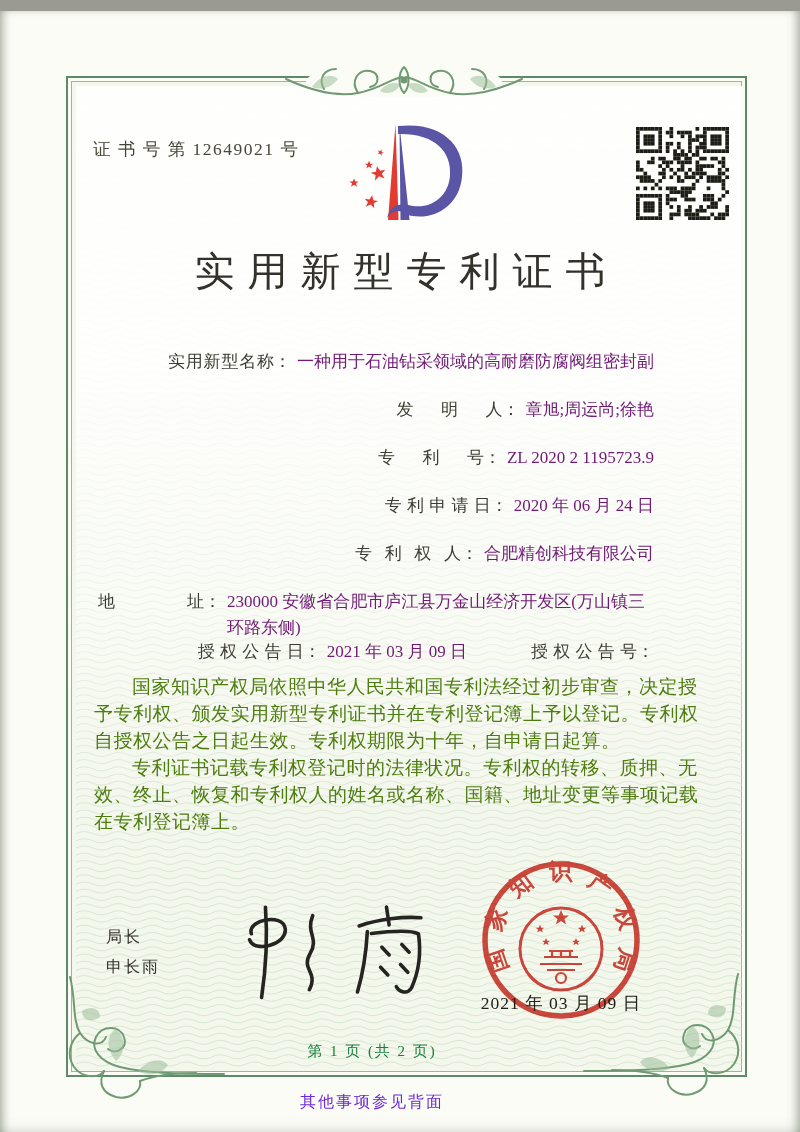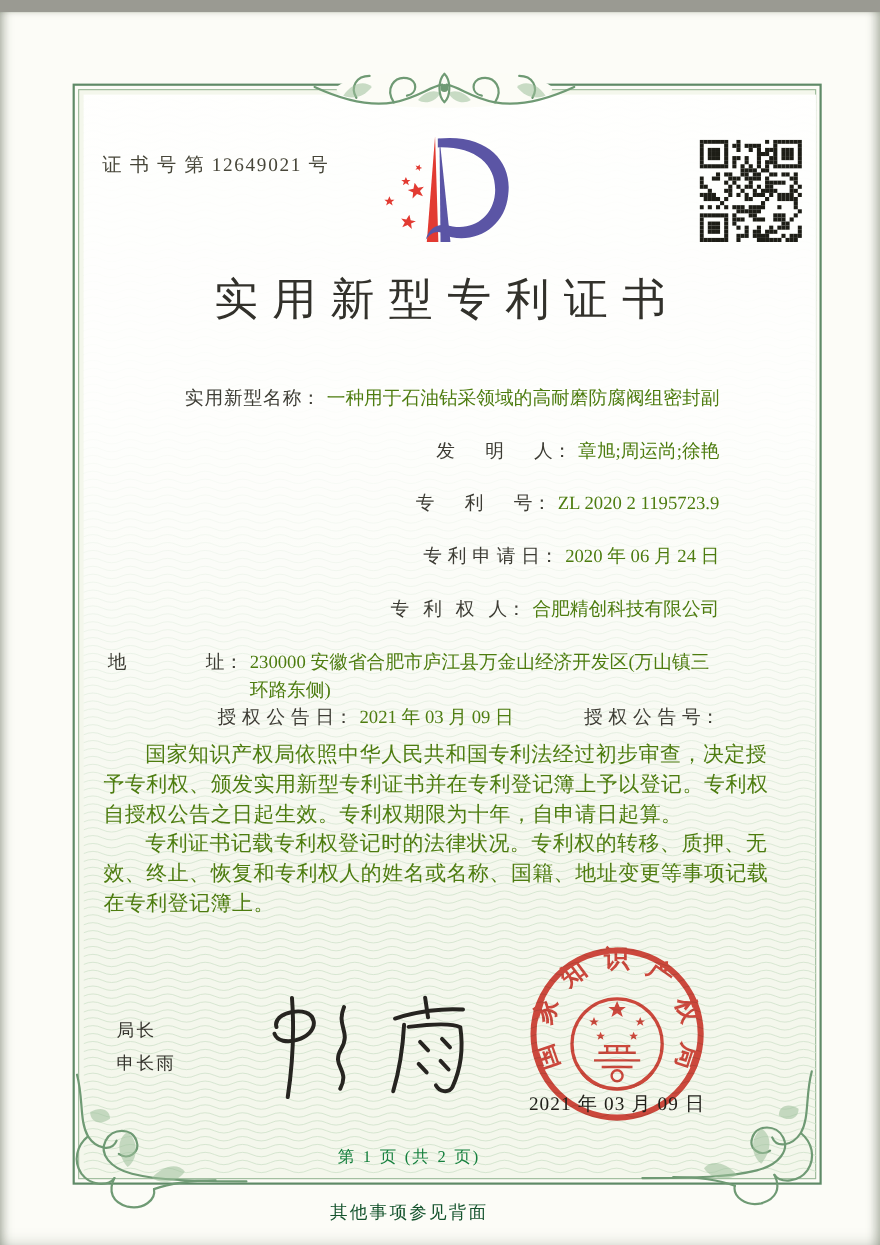--- a/index.html
+++ b/index.html
@@ -27,38 +27,38 @@
   
   .cert-no{position:absolute;left:93px;top:126px;font-size:17.5px;letter-spacing:1.5px;color:#474639;}
   .title{position:absolute;left:0;top:233px;width:800px;text-align:center;font-size:40px;font-weight:400;
          letter-spacing:13px;padding-left:13px;box-sizing:border-box;color:#32312b;}
   .fields{position:absolute;left:98px;top:338px;width:556px;font-size:17px;}
   .frow{display:flex;line-height:26px;margin-bottom:22px;justify-content:flex-end;}
   .frow.addr{margin-bottom:0;}
   .frow.grant{margin-top:-2px;}
   .flabel{display:inline-block;width:106px;text-align:justify;text-align-last:justify;color:#3d3c34;flex:none;}
   .fcolon{flex:none;color:#3d3c34;}
-  .fvalue{margin-left:6px;max-width:432px;color:#4d7c0f;}
+  .fvalue{margin-left:6px;max-width:432px;color:#701a75;}
   .pair2{margin-left:64px;display:flex;font-family:Liberation Serif, serif;}
   .paras{position:absolute;left:94px;top:662px;width:618px;font-size:19px;line-height:27px;color:#4d7c0f;letter-spacing:.5px;}
   .paras p{margin:0;text-indent:2em;}
   .signer{position:absolute;left:106px;top:916px;font-size:16px;color:#33322b;
           font-family:"Liberation Sans","DejaVu Sans",sans-serif;}
   .signer div{margin-bottom:9px;letter-spacing:2px;}
   .sig{position:absolute;left:222px;top:886px;width:215px;height:108px;}
   .sig path{stroke:#262420;stroke-width:3.6;fill:none;stroke-linecap:round;stroke-linejoin:round;}
   
   .seal{position:absolute;left:476px;top:841px;width:170px;height:174px;mix-blend-mode:multiply;opacity:.92;}
   .seal .rs{stroke:#d23a30;fill:none;}
   .seal .rf{fill:#d23a30;stroke:none;}
   .seal-date{position:absolute;left:476px;top:980px;width:170px;text-align:center;font-size:17.5px;
              color:#21201a;letter-spacing:1px;z-index:6;}
   
   .page-num{position:absolute;left:0;top:1031px;width:744px;text-align:center;font-size:15px;color:#15803d;letter-spacing:2px;}
-  .back-note{position:absolute;left:0;top:1081px;width:744px;text-align:center;font-size:16px;color:#14532d;letter-spacing:2px;}
+  .back-note{position:absolute;left:0;top:1081px;width:744px;text-align:center;font-size:16px;color:#6d28d9;letter-spacing:2px;}
   
   .logo{position:absolute;left:338px;top:110px;width:150px;height:120px;}
   .qr{position:absolute;left:636px;top:116px;width:93px;height:93px;}
   .qr rect{fill:#1d1d16;}
 </style>
 </head>
 <body>
 
 <div id="page">
 

